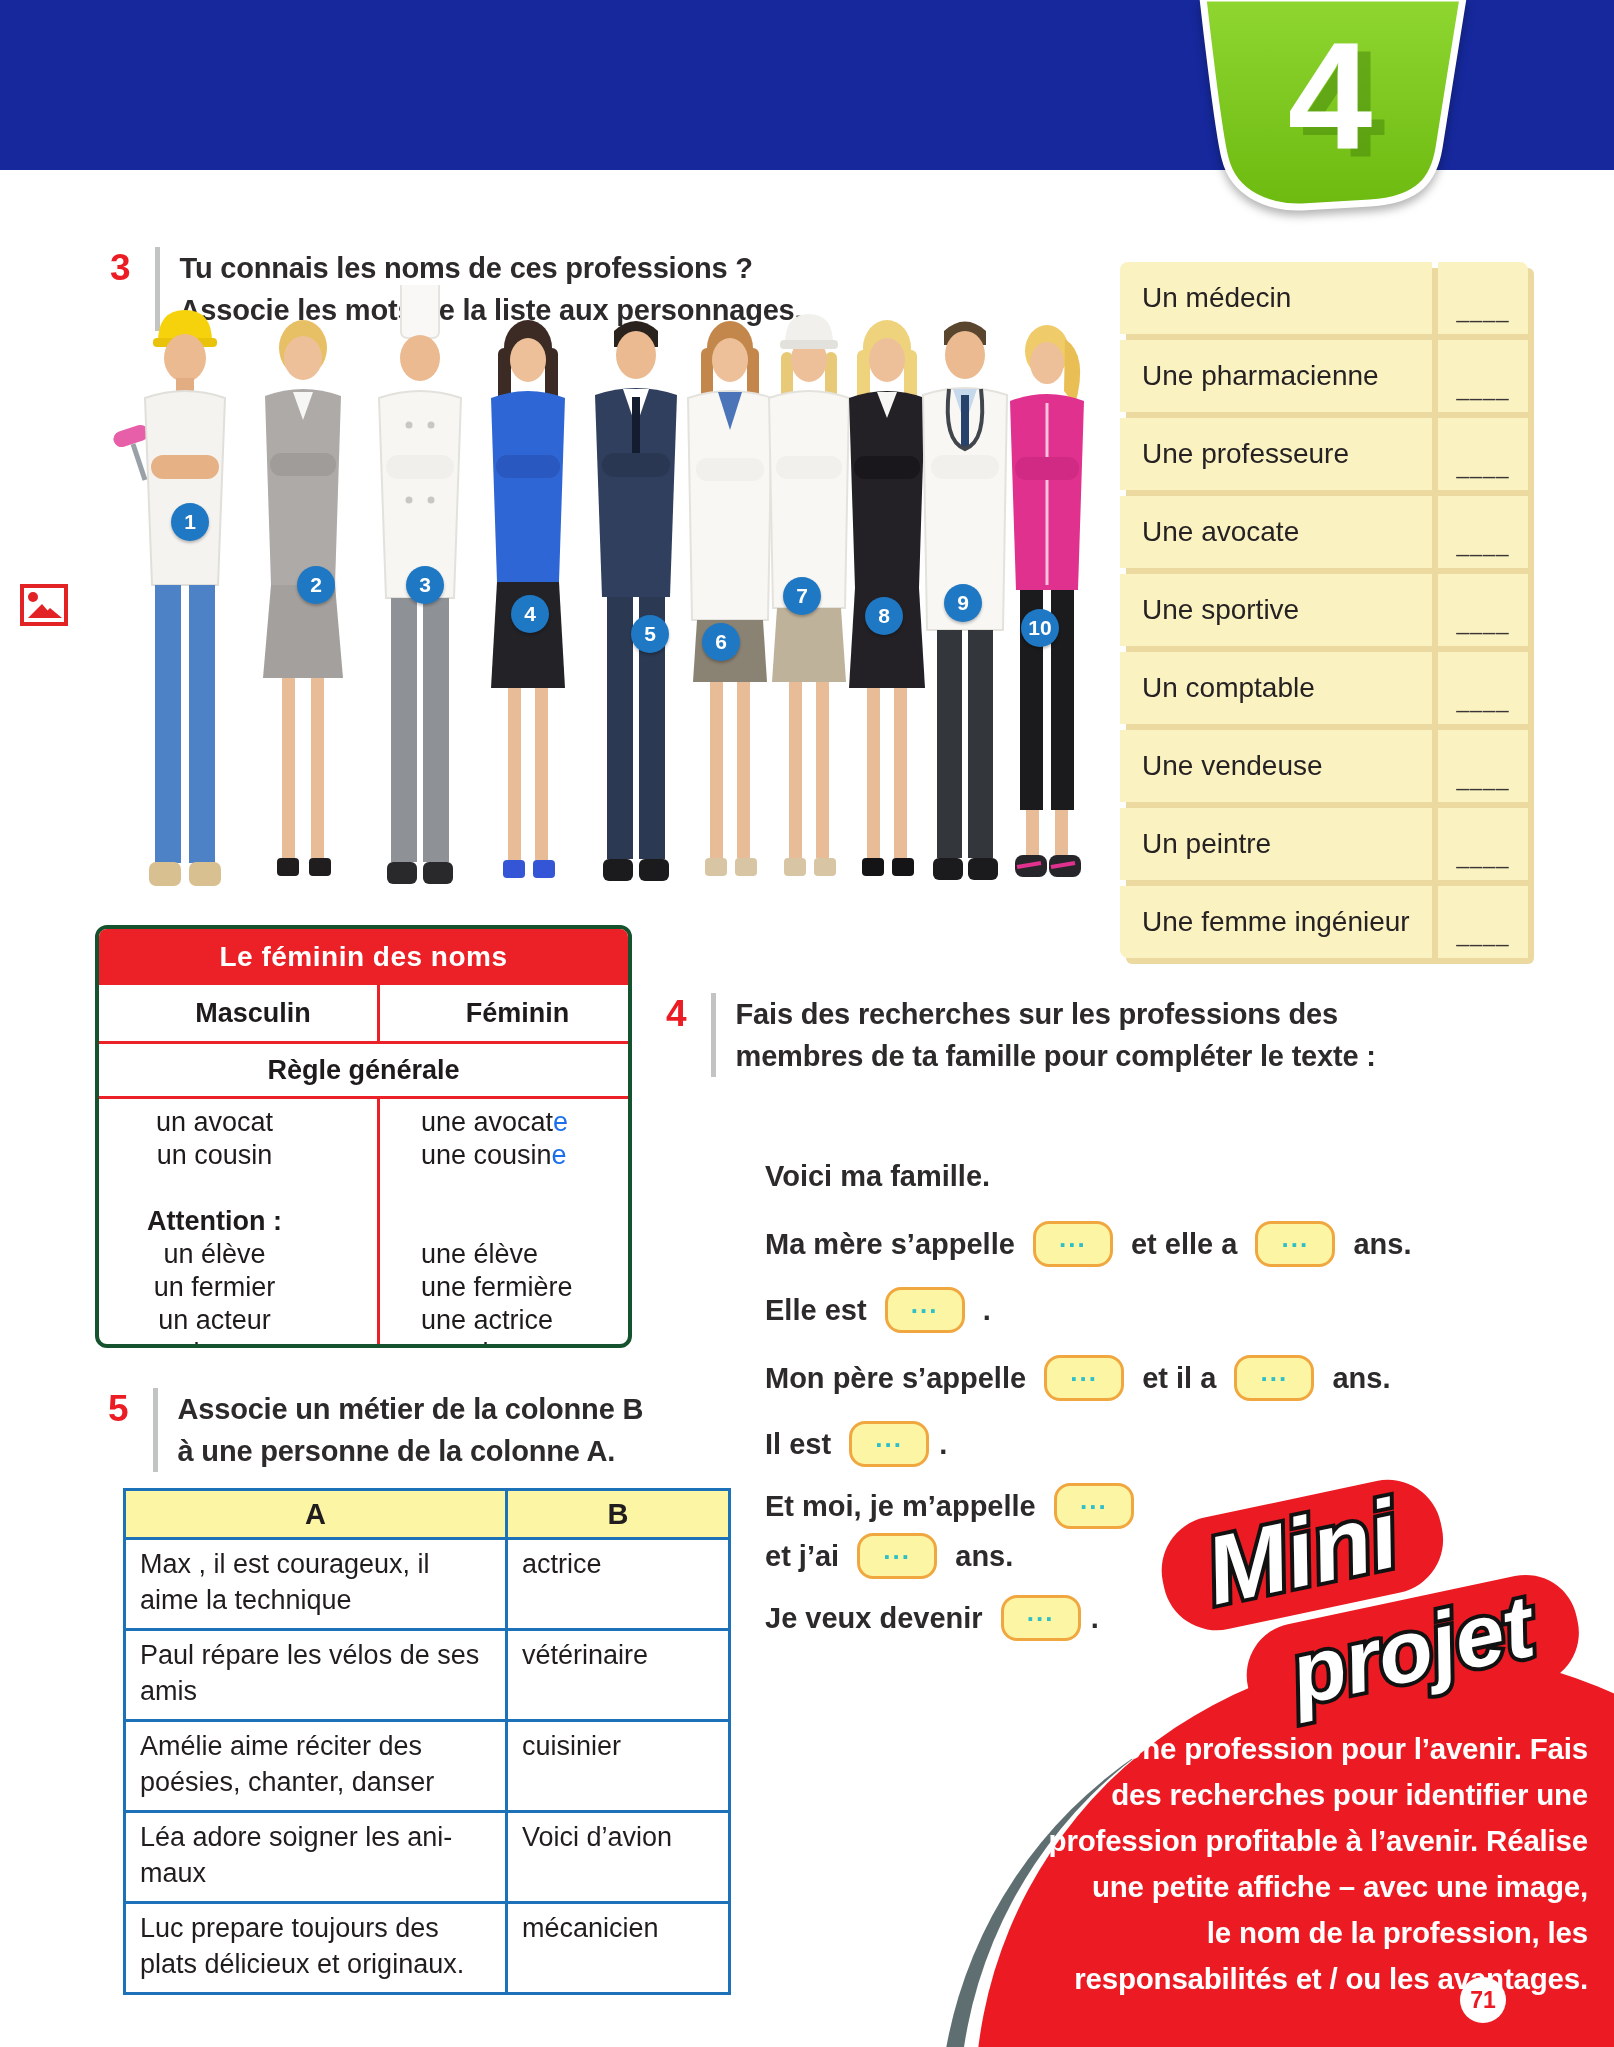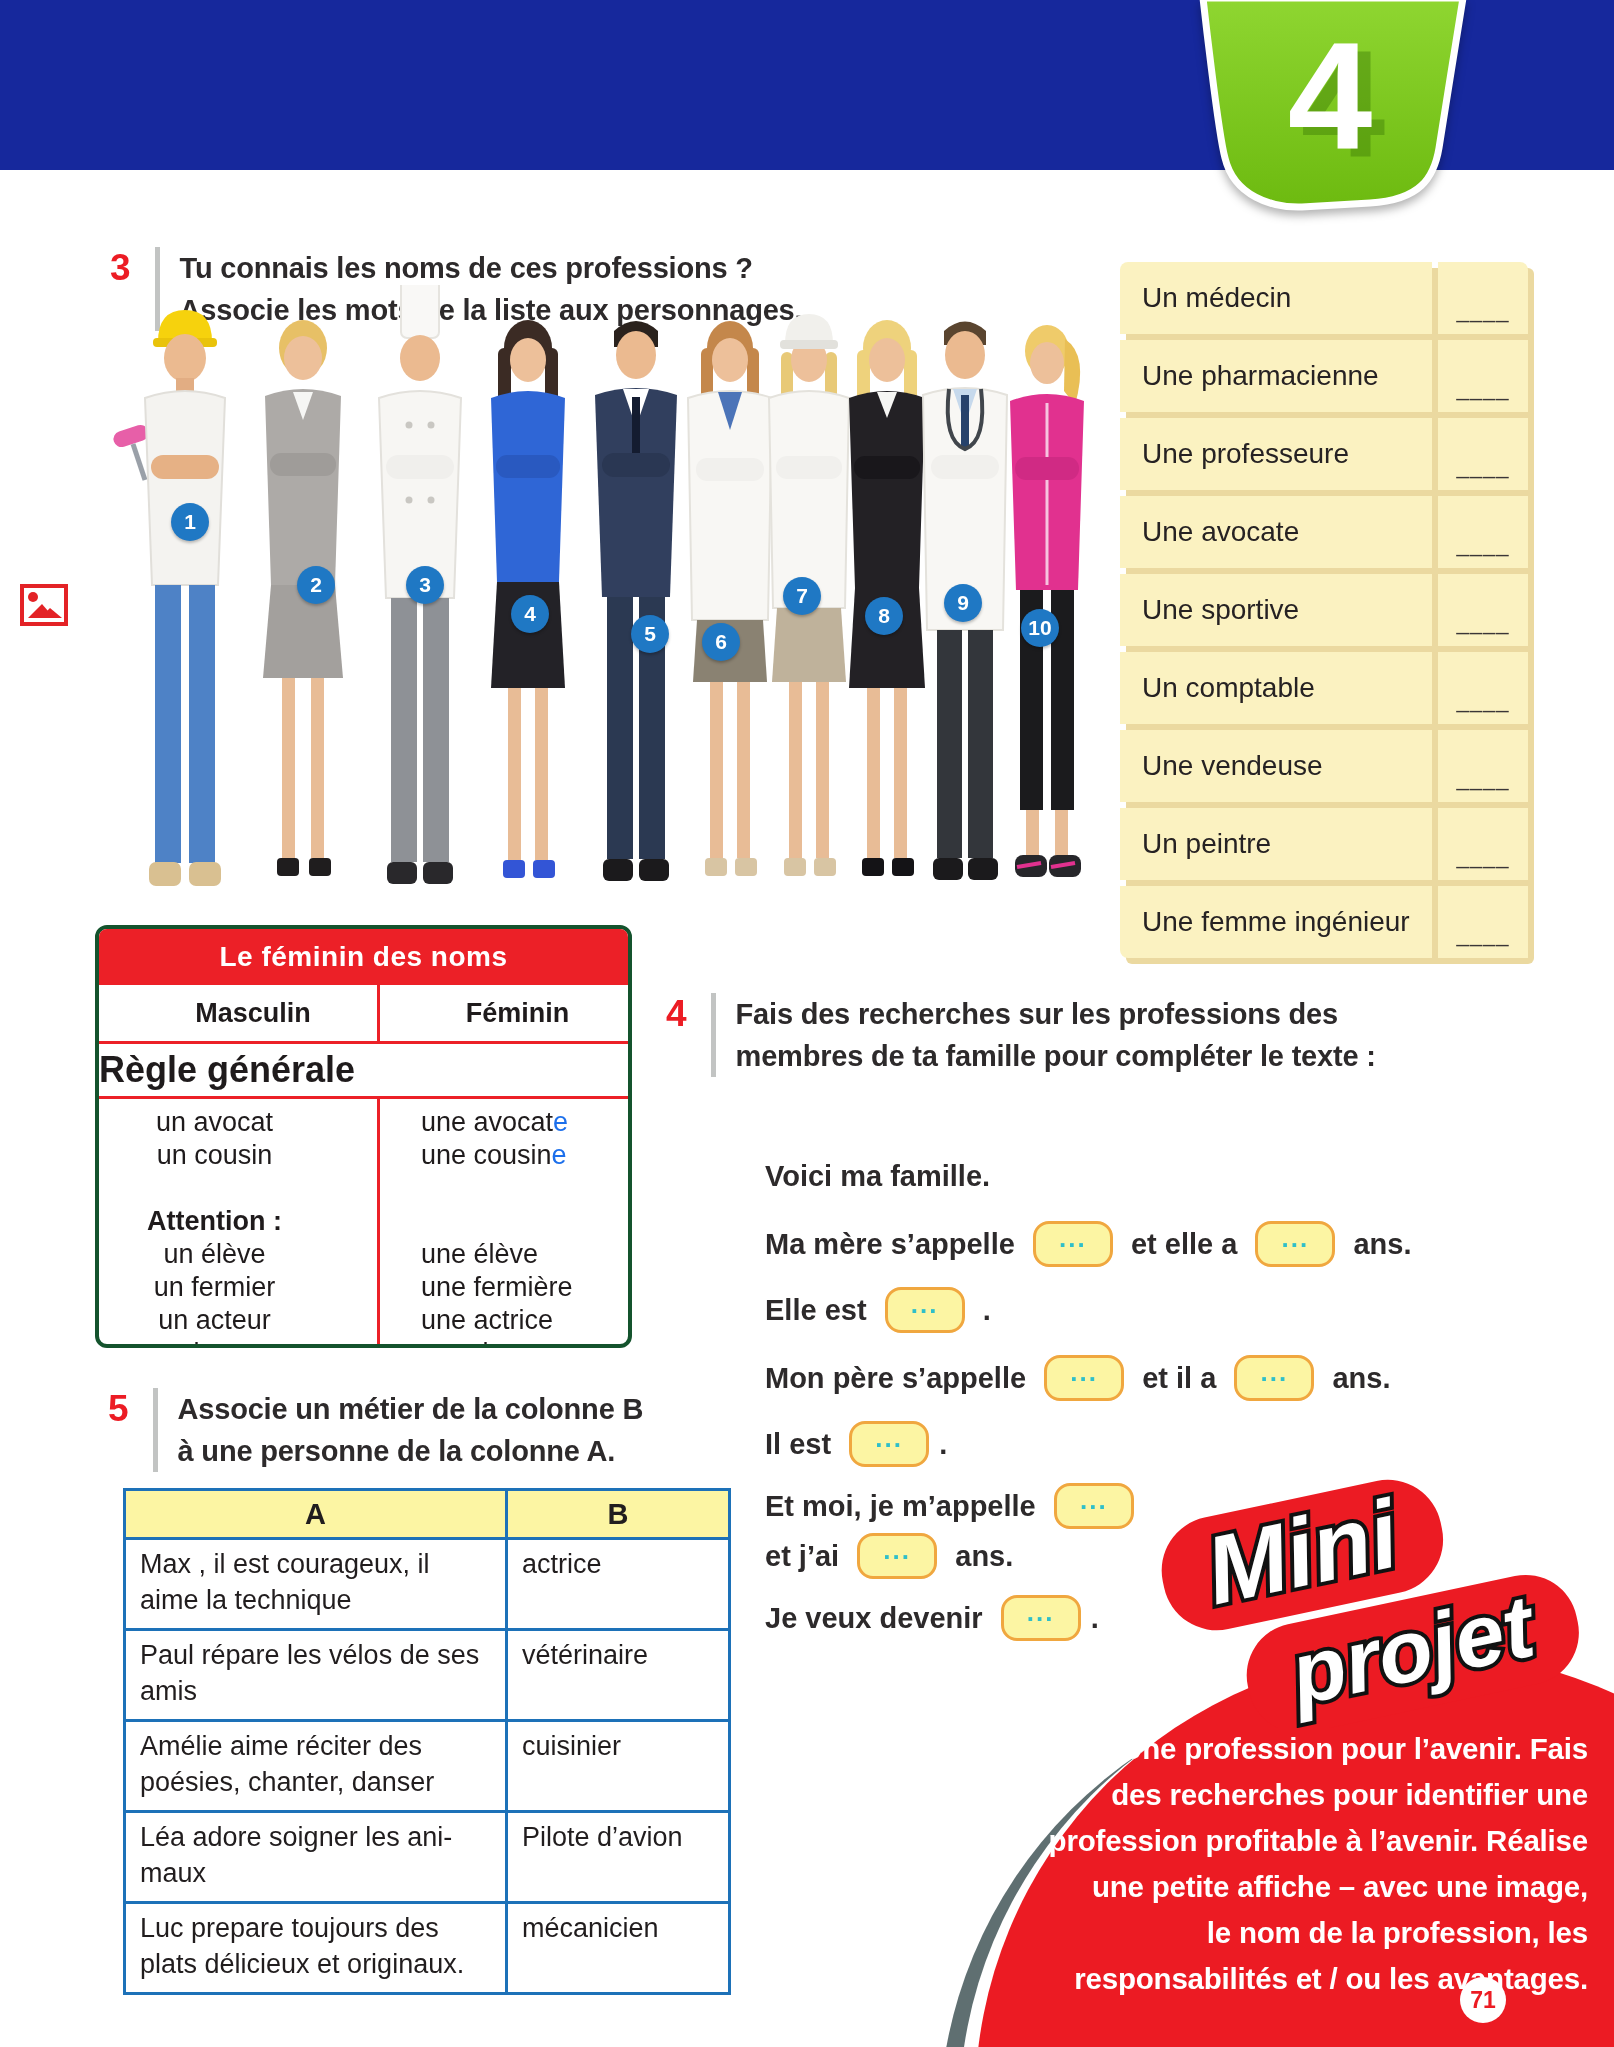--- a/index.html
+++ b/index.html
@@ -36,21 +36,21 @@
   
   .fem-box{position:absolute;left:95px;top:925px;width:537px;height:423px;border:4px solid #14532d;
            border-radius:12px;background:#fff;box-sizing:border-box;overflow:hidden;}
   .fem-title{height:56px;background:#EC2027;color:#fff;font-weight:bold;font-size:28px;display:flex;
              align-items:center;justify-content:center;letter-spacing:.5px;}
   .fem-mf{position:relative;height:56px;display:flex;border-bottom:3px solid #EC2027;}
   .fem-mf .cell{display:flex;align-items:center;justify-content:center;font-weight:bold;font-size:27px;color:#1F1B1C;}
   .fem-mf .m{width:308px;}
   .fem-mf .f{flex:1;}
   .fem-mf::after{content:"";position:absolute;left:278px;top:0;bottom:0;width:3px;background:#EC2027;}
-  .fem-rule{height:52px;line-height:52px;text-align:left;font-weight:bold;font-size:36px;color:#1F1B1C;
+  .fem-rule{height:52px;line-height:52px;text-align:center;font-weight:bold;font-size:27px;color:#1F1B1C;
             border-bottom:3px solid #EC2027;}
   .fem-body{position:relative;height:248px;}
   .fem-body::after{content:"";position:absolute;left:278px;top:0;bottom:0;width:3px;background:#EC2027;}
   .fem-col{position:absolute;top:7px;}
   .col-m{left:48px;text-align:center;} .col-f{left:322px;}
   .fem-line{height:33px;line-height:33px;font-size:27px;color:#1F1B1C;white-space:nowrap;}
   .fem-line.bold{font-weight:bold;}
   .blue-e{color:#1C6FEB;}
 
   
@@ -397,21 +397,21 @@
         <tr>
           <td>Paul répare  les vélos de ses amis</td>
           <td>vétérinaire</td>
         </tr>
         <tr>
           <td>Amélie aime réciter des poésies, chanter, danser</td>
           <td>cuisinier</td>
         </tr>
         <tr>
           <td>Léa adore soigner les ani-maux</td>
-          <td>Pilote d’avion</td>
+          <td>Voici d’avion</td>
         </tr>
         <tr>
           <td>Luc prepare toujours des plats délicieux et originaux.</td>
           <td>mécanicien</td>
         </tr>
       </tbody>
   </table>
 
   <div class="mp-circle"></div>
   <svg class="mp-label" viewBox="0 0 460 280">

